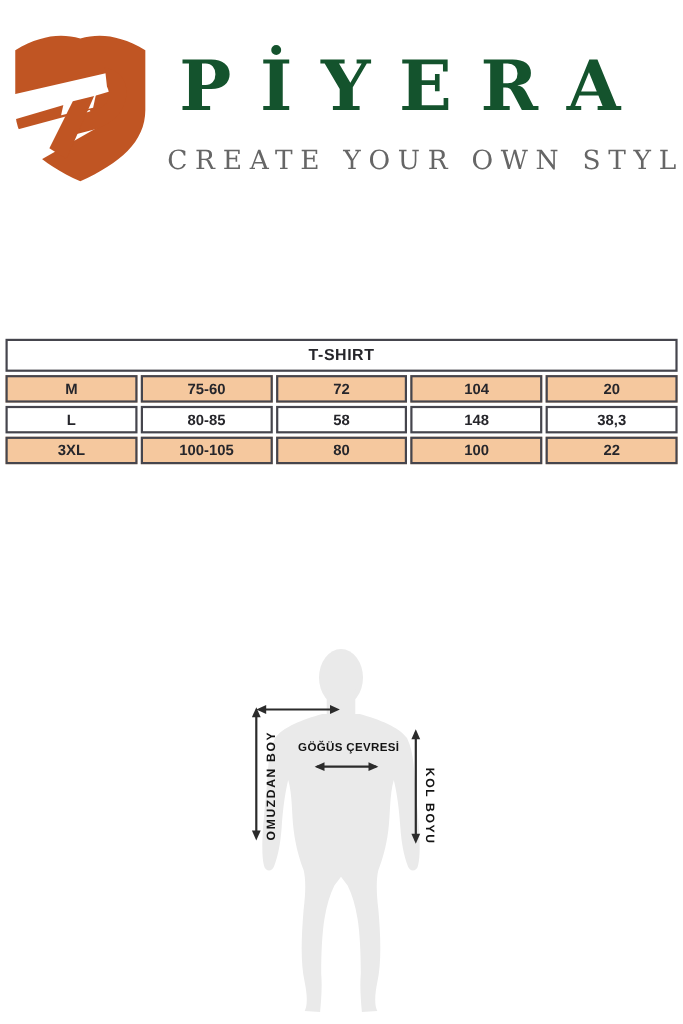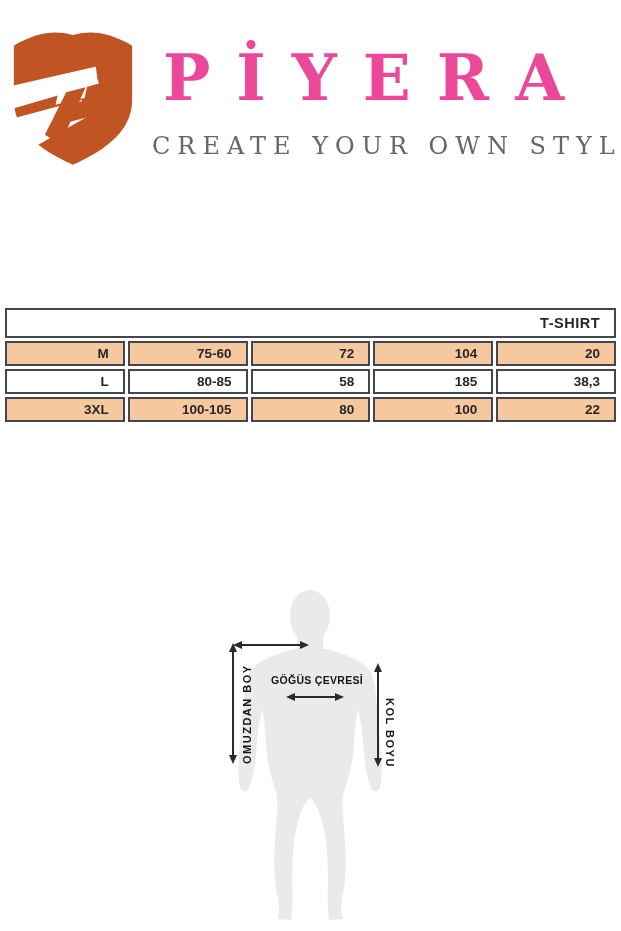--- a/index.html
+++ b/index.html
@@ -7,35 +7,35 @@
     width:621px;height:931px;background:#ffffff;position:relative;overflow:hidden;
     font-family:"Liberation Sans","DejaVu Sans",sans-serif;
   }
   .page{position:absolute;inset:0;}
 
   
   .logo-shield{position:absolute;left:10px;top:28px;width:126px;height:138px;}
   .brand-name{
     position:absolute;left:163px;top:50px;
     font-family:"DejaVu Serif","Liberation Serif",serif;font-weight:bold;
-    font-size:63px;line-height:56px;letter-spacing:26px;color:#ec4899;white-space:nowrap;
+    font-size:63px;line-height:56px;letter-spacing:26px;color:#14532d;white-space:nowrap;
   }
   .brand-tagline{
     position:absolute;left:152px;top:132px;
     font-family:"DejaVu Serif","Liberation Serif",serif;
     font-size:24px;letter-spacing:7px;color:#666666;white-space:nowrap;
   }
 
   
   table.size-chart{
     position:absolute;left:2px;top:305px;width:617px;
     border-collapse:separate;border-spacing:3px;table-layout:fixed;
   }
   table.size-chart td, table.size-chart th{
-    border:2px solid #45454d;background:#ffffff;text-align:right;vertical-align:middle;
+    border:2px solid #45454d;background:#ffffff;text-align:center;vertical-align:middle;
     font-weight:bold;color:#26262b;padding:1px 14px;
   }
   td.tbl-title{
     height:24px;font-size:14.5px;letter-spacing:.5px;color:#c4511d;
   }
   table.size-chart th{
     height:34px;font-size:13.5px;line-height:16px;
   }
   tr.data-row td{height:19px;font-size:13.5px;}
   tr.row-peach td{background:#f5c89e;}
@@ -80,21 +80,21 @@
       <td>M</td>
       <td>75-60</td>
       <td>72</td>
       <td>104</td>
       <td>20</td>
     </tr>
     <tr class="data-row">
       <td>L</td>
       <td>80-85</td>
       <td>58</td>
-      <td>185</td>
+      <td>148</td>
       <td>38,3</td>
     </tr>
     <tr class="data-row row-peach">
       <td>3XL</td>
       <td>100-105</td>
       <td>80</td>
       <td>100</td>
       <td>22</td>
     </tr>
     </tbody>

